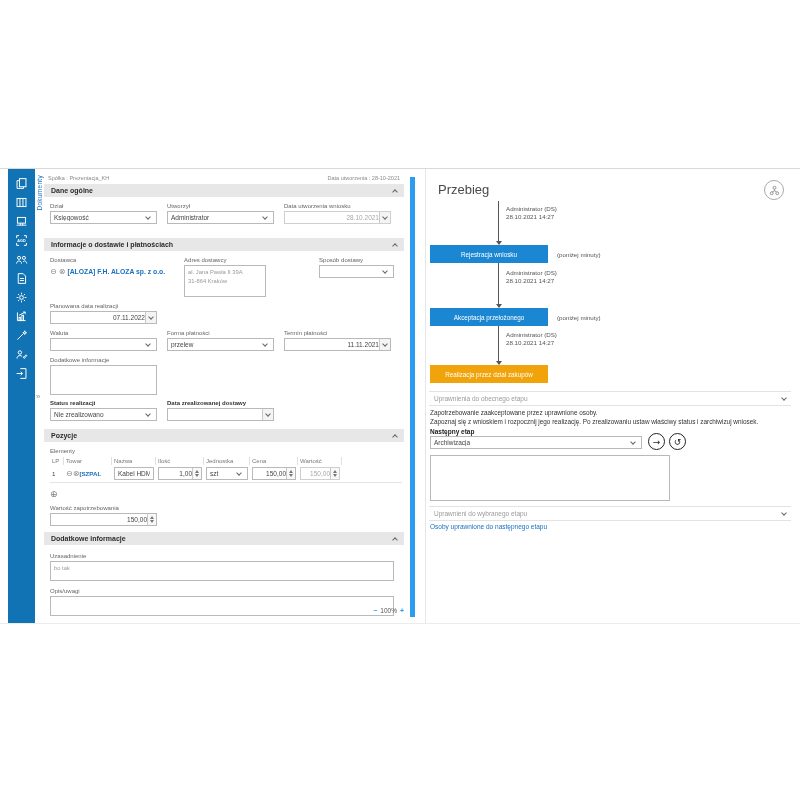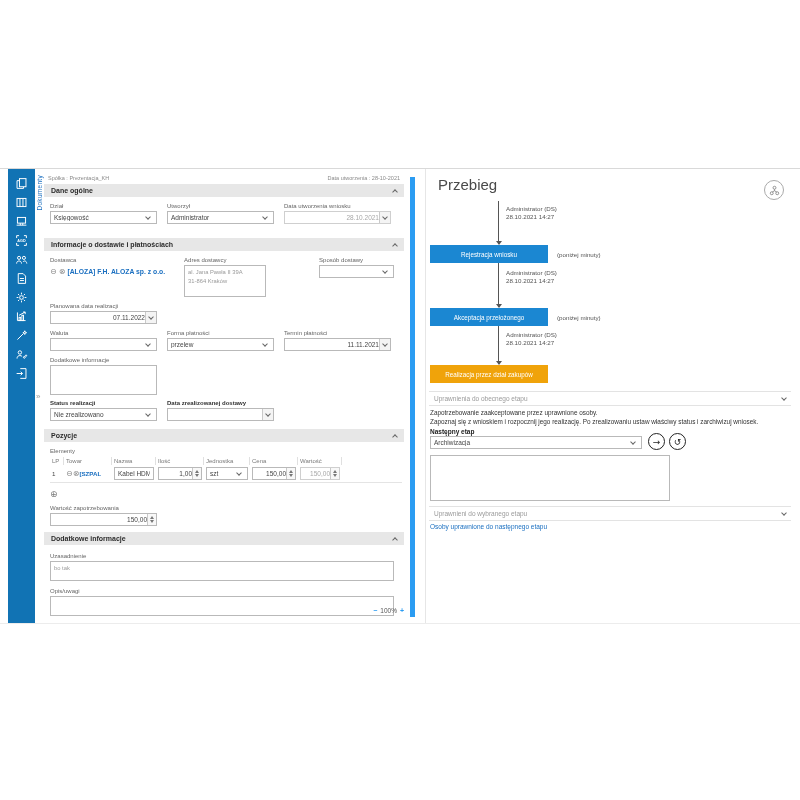--- a/index.html
+++ b/index.html
@@ -60,21 +60,21 @@
   .cell .ctl { height:13px; }
   .zoomctl { position:absolute; right:0px; top:438px; display:flex; align-items:center; gap:3px; font-size:7px; }
   .zoomctl .pm { color:#2b9cf2; font-weight:bold; cursor:pointer; }
   .zoomctl .lv { color:#555; font-size:6.5px; }
 
   
   .vscroll { position:absolute; left:410px; top:8px; width:5px; height:440px; background:#2b9cf2; cursor:pointer; }
 
   
   .right-panel { position:absolute; left:425px; top:0; width:372px; height:100%; border-left:1px solid #e6e6e6; }
-  .rp-title { position:absolute; left:12px; top:7px; font-size:15px; color:#4a4a4a; }
+  .rp-title { position:absolute; left:12px; top:13px; font-size:13px; color:#4a4a4a; }
   .rp-circle { position:absolute; left:338px; top:11px; width:20px; height:20px; border:1px solid #aaa; border-radius:50%;
     display:flex; align-items:center; justify-content:center; cursor:pointer; }
   .rp-circle svg { width:11px; height:11px; stroke:#8a8a8a; fill:none; stroke-width:1; }
   .wf-arrow { position:absolute; left:72px; width:1px; background:#555; }
   .wf-arrow::after { content:""; position:absolute; bottom:-1px; left:-2.5px; width:0; height:0;
     border-left:3px solid transparent; border-right:3px solid transparent; border-top:4px solid #555; }
   .wf-actor { position:absolute; left:80px; font-size:6.2px; color:#555; line-height:1.35; }
   .wf-box { position:absolute; left:4px; width:118px; height:18px; color:#fff; font-size:6.3px;
     display:flex; align-items:center; justify-content:center; text-align:center; cursor:pointer; }
   .wf-box.blue { background:#1b87d2; }

